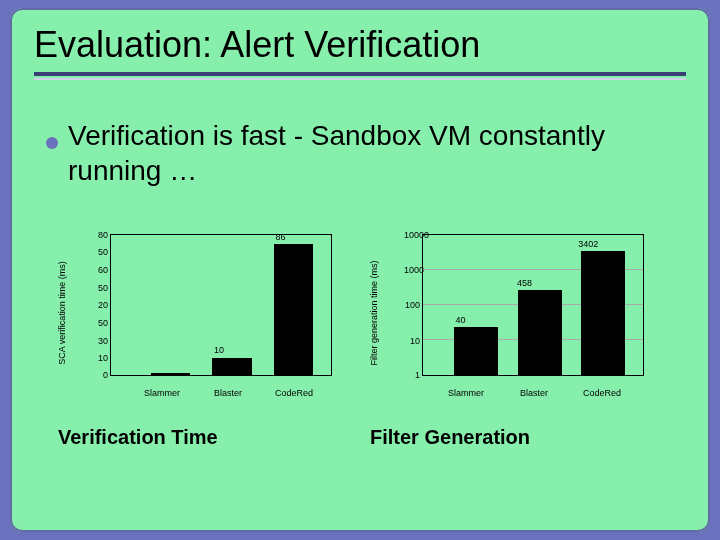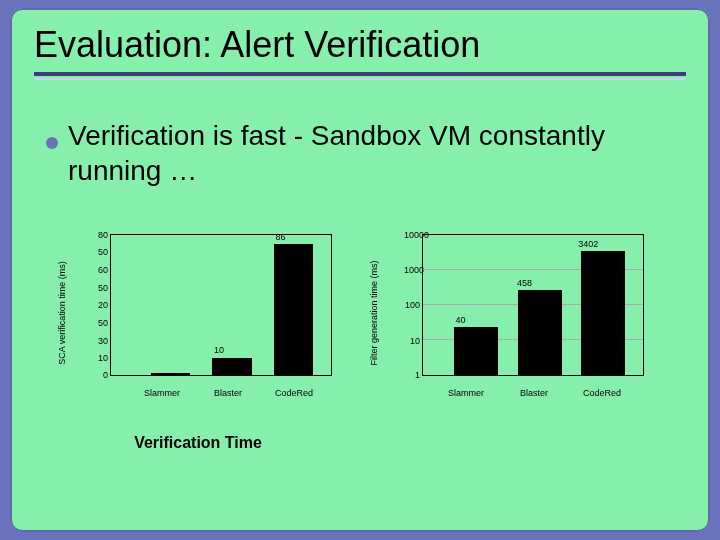--- a/index.html
+++ b/index.html
@@ -142,24 +142,24 @@
     color: #000;
   }
   .grid-line {
     position: absolute;
     left: 0;
     right: 0;
     height: 1px;
     background: #aaa;
   }
   .caption {
-    text-align: center;
-    font-size: 16px;
+    text-align: left;
+    font-size: 20px;
     font-weight: bold;
-    margin-top: 36px;
+    margin-top: 28px;
     color: #000;
   }
 </style>
 </head>
 <body>
 
 <div class="slide">
   <div class="card">
 
     <div class="title-wrap">
@@ -230,18 +230,19 @@
 
               <span class="bar-label" style="left:8%;  bottom:50px">40</span>
               <span class="bar-label" style="left:37%; bottom:87px">458</span>
               <span class="bar-label" style="left:66%; bottom:126px">3402</span>
             </div>
 
             <span class="xgroup" style="left:50px;  width:60px">Slammer</span>
             <span class="xgroup" style="left:118px; width:60px">Blaster</span>
             <span class="xgroup" style="left:186px; width:60px">CodeRed</span>
           </div>
+          <div class="caption">Filter Generation</div>
         </div>
 
       </div>
     </div>
   </div>
 </div>
 
 </body></html>

